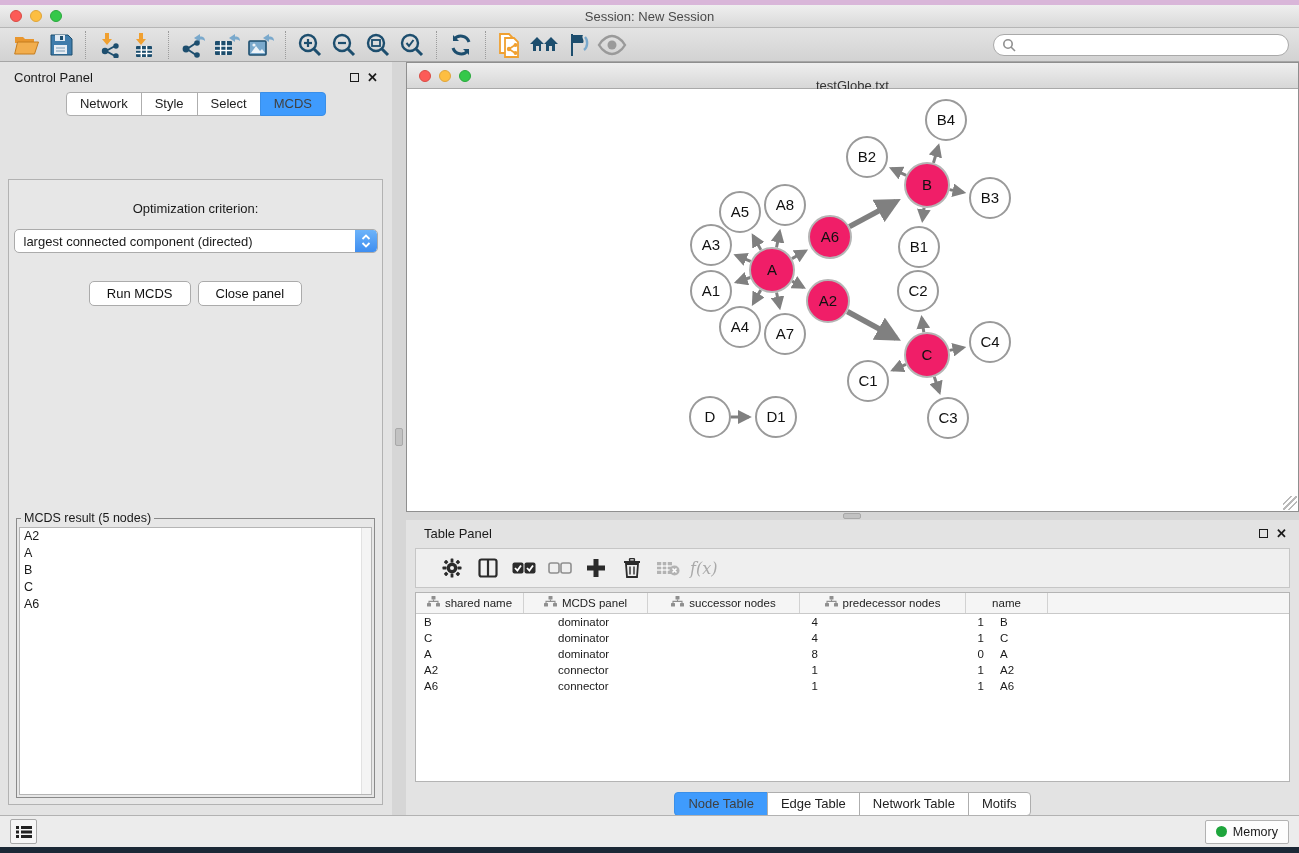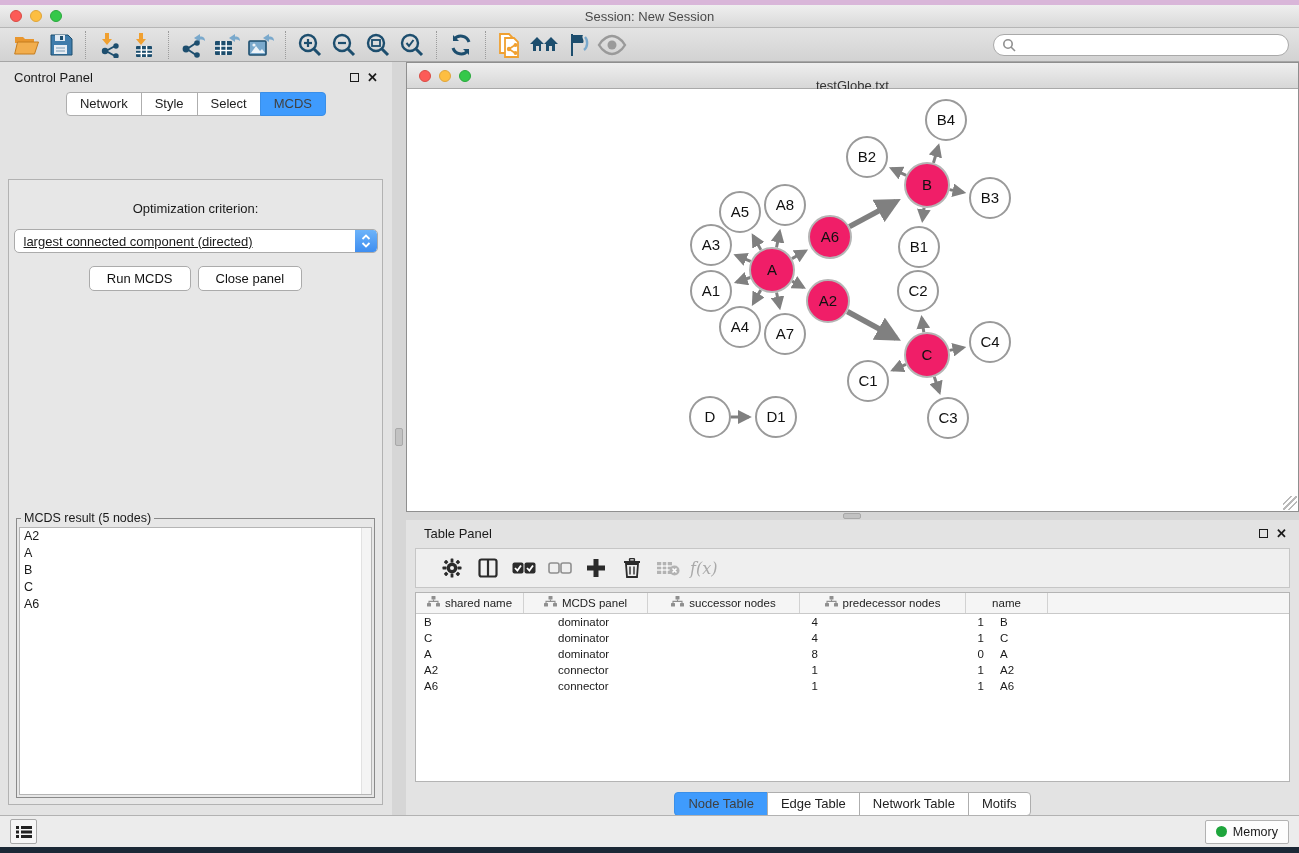--- a/index.html
+++ b/index.html
@@ -39,26 +39,26 @@
   .cp-tabs { display:flex; justify-content:center; position:relative; z-index:2; }
   .tab { padding:3px 13px 4px; background:#fff; border:1px solid #aeaeae; font-size:13px; color:#222; margin-left:-1px; }
   .tab:first-child { border-radius:4px 0 0 4px; margin-left:0; }
   .tab:last-child { border-radius:0 4px 4px 0; }
   .tab.active { background:#3f9bfd; border-color:#3a8fe8; color:#404040; }
 
   .cp-inner { position:absolute; left:8px; right:9px; top:117px; bottom:10px;
     border:1px solid #b2b2b2; background:#e7e7e7; }
   .opt-label { text-align:center; margin-top:21px; font-size:13px; }
   .dropdown { margin:13px auto 0; width:364px; height:24px; background:#fff; border:1px solid #ababab;
-    border-radius:5px; display:flex; align-items:center; overflow:hidden;text-decoration:underline; }
+    border-radius:5px; display:flex; align-items:center; overflow:hidden; }
   .dropdown .dd-value { flex:1; padding-left:9px; font-size:13px; white-space:nowrap; }
   .dd-stepper { width:22px; height:24px; background:linear-gradient(#6fb5fa,#3c8cf0); border-radius:0 5px 5px 0;
     display:flex; flex-direction:column; align-items:center; justify-content:center; color:#fff; }
   .dd-stepper svg { display:block; }
-  .btn-row { display:flex; justify-content:center; gap:7px; margin-top:13px;align-items:center; }
+  .btn-row { display:flex; justify-content:center; gap:7px; margin-top:28px;align-items:center; }
   .cp-btn { background:#fff; border:1px solid #ababab; border-radius:5px; padding:4px 17px; font-size:13px; color:#111; }
 
   .result-fieldset { position:absolute; left:7px; right:7px; top:338px; bottom:6px;
     border:1px solid #8a8a8a; background:#e7e7e7; }
   .result-legend { position:absolute; top:-8px; left:4px; background:#e7e7e7; padding:0 3px; font-size:12.5px; }
   .result-list { position:absolute; left:2px; right:2px; top:8px; bottom:2px; background:#fff; border:1px solid #b5b5b5;
     font-size:12.5px; overflow:hidden; }
   .mcds-item { padding:1px 0 1px 4px; line-height:15px; }
   .result-scrollbar { position:absolute; right:3px; top:9px; bottom:3px; width:10px; background:#f4f4f4; border-left:1px solid #e2e2e2; }
 

